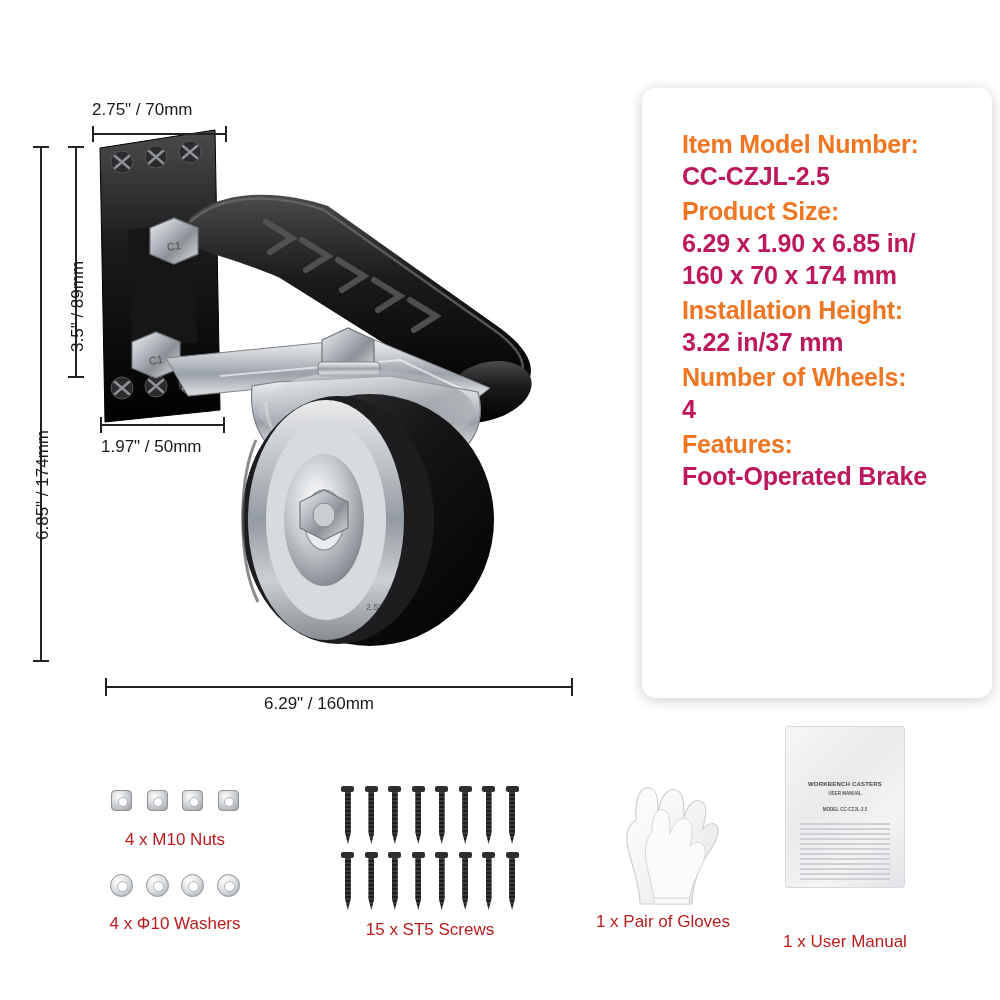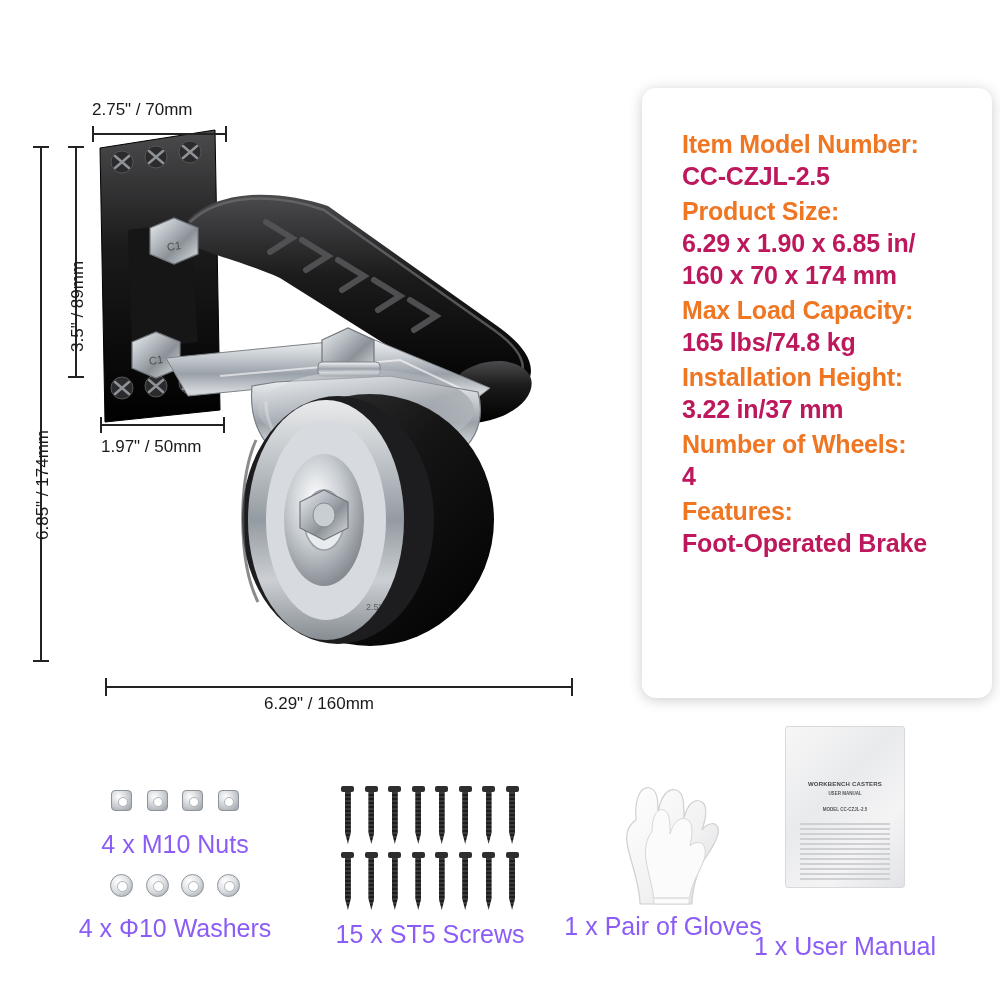--- a/index.html
+++ b/index.html
@@ -77,22 +77,22 @@
     line-height: 1.28;
     letter-spacing: -0.2px;
   }
 
   
   .acc {
     position: absolute;
     text-align: center;
   }
   .acc-caption {
-    font-size: 25px;
-    color: #8b5cf6;
+    font-size: 17px;
+    color: #b91c1c;
     font-weight: 400;
     white-space: nowrap;
     font-family: "Liberation Sans", sans-serif;
   }
   .acc-art {
     position: relative;
     margin: 0 auto;
   }
 
   
@@ -346,24 +346,20 @@
   <div class="spec-row">
     <div class="spec-key">Item Model Number:</div>
     <div class="spec-val">CC-CZJL-2.5</div>
   </div>
   <div class="spec-row">
     <div class="spec-key">Product Size:</div>
     <div class="spec-val">6.29 x 1.90 x 6.85 in/</div>
     <div class="spec-val">160 x 70 x 174 mm</div>
   </div>
   <div class="spec-row">
-    <div class="spec-key">Max Load Capacity:</div>
-    <div class="spec-val">165 lbs/74.8 kg</div>
-  </div>
-  <div class="spec-row">
     <div class="spec-key">Installation Height:</div>
     <div class="spec-val">3.22 in/37 mm</div>
   </div>
   <div class="spec-row">
     <div class="spec-key">Number of Wheels:</div>
     <div class="spec-val">4</div>
   </div>
   <div class="spec-row">
     <div class="spec-key">Features:</div>
     <div class="spec-val">Foot-Operated Brake</div>

